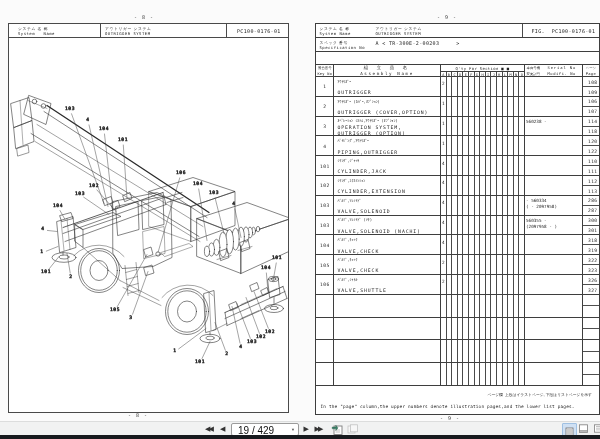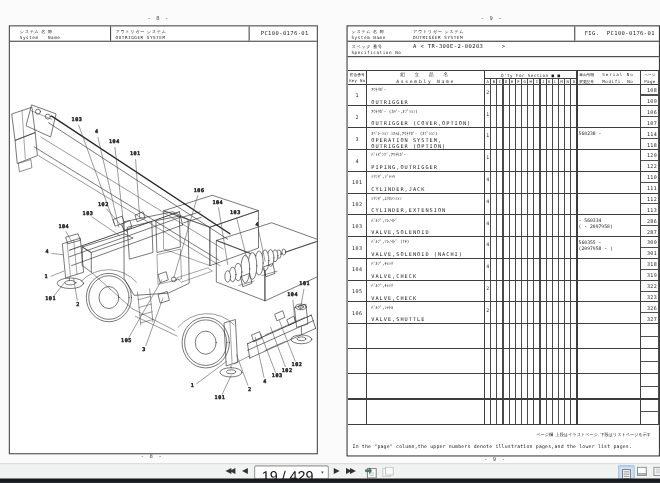--- a/index.html
+++ b/index.html
@@ -12,21 +12,21 @@
   .rpage{left:314.5px;top:22.5px;width:283px;height:390.5px;border:1px solid #3e3e3e;background:#fff;}
   .lp-header{left:0;top:0;width:100%;height:13.5px;border-bottom:1px solid #4a4a4a;}
   .hdr-jp{position:absolute;font-size:3.8px;color:#222;letter-spacing:.6px;white-space:pre;}
   .hdr-en{position:absolute;font:3.9px "DejaVu Sans Mono",monospace;color:#222;letter-spacing:.5px;white-space:pre;}
   .vline{position:absolute;top:0;height:100%;width:0;border-left:1px solid #4a4a4a;}
   .docno{position:absolute;font:5px "DejaVu Sans Mono",monospace;color:#1d1d1d;letter-spacing:.35px;white-space:pre;}
   
   .toolbar{left:0;top:420.5px;width:600px;height:14px;background:#f1f2f2;border-top:1px solid #dcdddd;}
   .tb-btn{position:absolute;color:#333;font-size:7px;line-height:10px;letter-spacing:-1.8px;cursor:default;}
   .pagebox{position:absolute;left:231px;top:1.5px;width:66px;height:10.5px;background:#fff;border:1px solid #9b9b9b;border-radius:2px;}
-  .pagebox .val{position:absolute;left:6px;top:1.2px;font-size:13px;color:#111;text-align:center;}
+  .pagebox .val{position:absolute;left:6px;top:1.2px;font-size:10px;color:#111;text-align:center;}
   .pagebox .caret{position:absolute;right:3px;top:2.5px;font-size:4px;color:#555;}
   .darkbar{left:0;top:434.5px;width:600px;height:4.5px;background:#171a1e;}
   svg text{font-family:"DejaVu Sans Mono",monospace;fill:#1f1f1f;}
   .icon{position:absolute;}
 </style>
 </head>
 <body>
 
 <div class="page-marker" style="left:134px;top:13.5px;">- 8 -</div>
 <div class="page-marker" style="left:128px;top:412px;">- 8 -</div>

